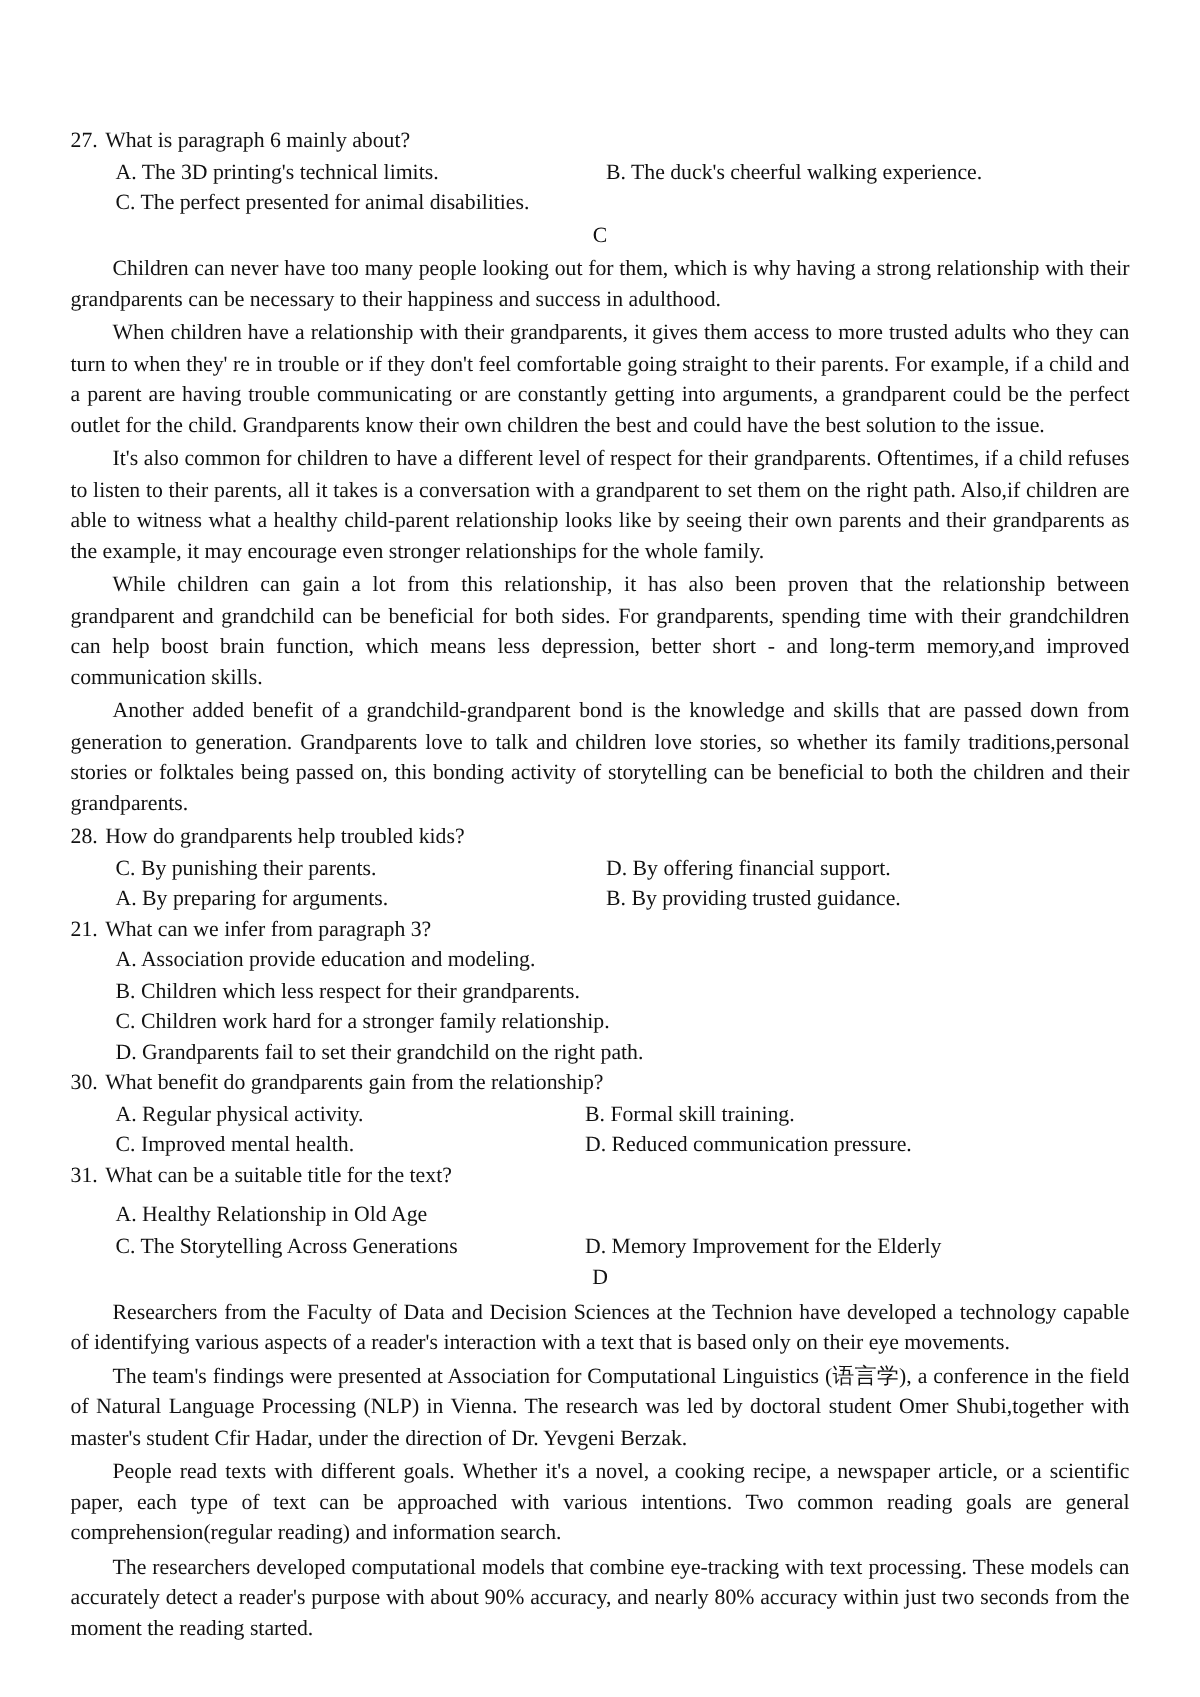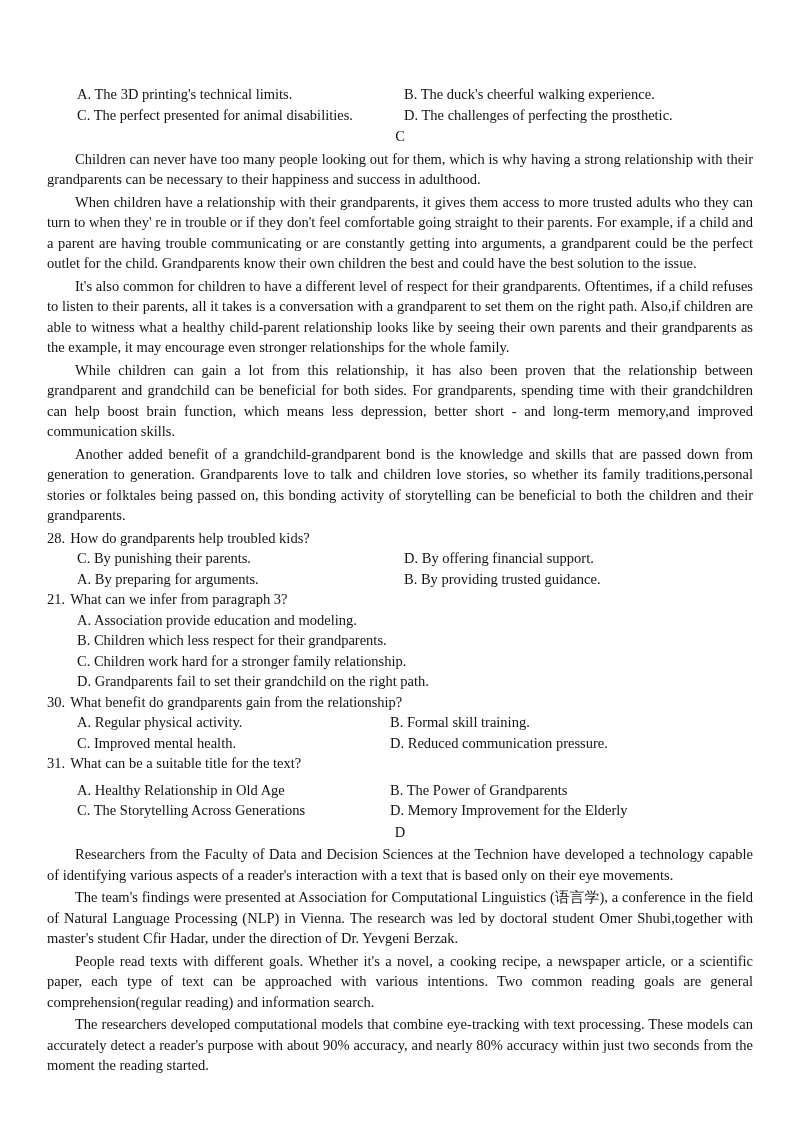--- a/index.html
+++ b/index.html
@@ -26,28 +26,28 @@
   .section-letter { text-align: center; margin: 1px 0 2px 0; }
   .para { margin: 0 0 2px 0; text-indent: 28px; text-align: justify; }
   .gap-sm { height: 6px; }
 </style>
 </head>
 <body>
 
 <div class="page">
 
   <div class="question">
+    <div class="q-stem"><span class="q-num">27.</span><span>What is paragraph 6 mainly about?</span></div>
     <div class="opts">
       <div class="opt-row">
         <span class="opt first">A. The 3D printing's technical limits.</span>
         <span class="opt">B. The duck's cheerful walking experience.</span>
       </div>
       <div class="opt-row">
         <span class="opt first">C. The perfect presented for animal disabilities.</span>
-        <span class="opt">D. The challenges of perfecting the prosthetic.</span>
       </div>
     </div>
   </div>
 
   <div class="section-letter">C</div>
   <p class="para">Children can never have too many people looking out for them, which is why having a strong relationship with their grandparents can be necessary to their happiness and success in adulthood.</p>
   <p class="para">When children have a relationship with their grandparents, it gives them access to more trusted adults who they can turn to when they' re in trouble or if they don't feel comfortable going straight to their parents. For example, if a child and a parent are having trouble communicating or are constantly getting into arguments, a grandparent could be the perfect outlet for the child. Grandparents know their own children the best and could have the best solution to the issue.</p>
   <p class="para">It's also common for children to have a different level of respect for their grandparents. Oftentimes, if a child refuses to listen to their parents, all it takes is a conversation with a grandparent to set them on the right path. Also,if children are able to witness what a healthy child-parent relationship looks like by seeing their own parents and their grandparents as the example, it may encourage even stronger relationships for the whole family.</p>
   <p class="para">While children can gain a lot from this relationship, it has also been proven that the relationship between grandparent and grandchild can be beneficial for both sides. For grandparents, spending time with their grandchildren can help boost brain function, which means less depression, better short - and long-term memory,and improved communication skills.</p>
   <p class="para">Another added benefit of a grandchild-grandparent bond is the knowledge and skills that are passed down from generation to generation. Grandparents love to talk and children love stories, so whether its family traditions,personal stories or folktales being passed on, this bonding activity of storytelling can be beneficial to both the children and their grandparents.</p>
@@ -89,21 +89,20 @@
       </div>
     </div>
   </div>
 
   <div class="question">
     <div class="q-stem"><span class="q-num">31.</span><span>What can be a suitable title for the text?</span></div>
     <div class="gap-sm"></div>
     <div class="opts">
       <div class="opt-row mid">
         <span class="opt first">A. Healthy Relationship in Old Age</span>
-        <span class="opt">B. The Power of Grandparents</span>
       </div>
       <div class="opt-row mid">
         <span class="opt first">C. The Storytelling Across Generations</span>
         <span class="opt">D. Memory Improvement for the Elderly</span>
       </div>
     </div>
   </div>
 
   <div class="section-letter">D</div>
   <p class="para">Researchers from the Faculty of Data and Decision Sciences at the Technion have developed a technology capable of identifying various aspects of a reader's interaction with a text that is based only on their eye movements.</p>

